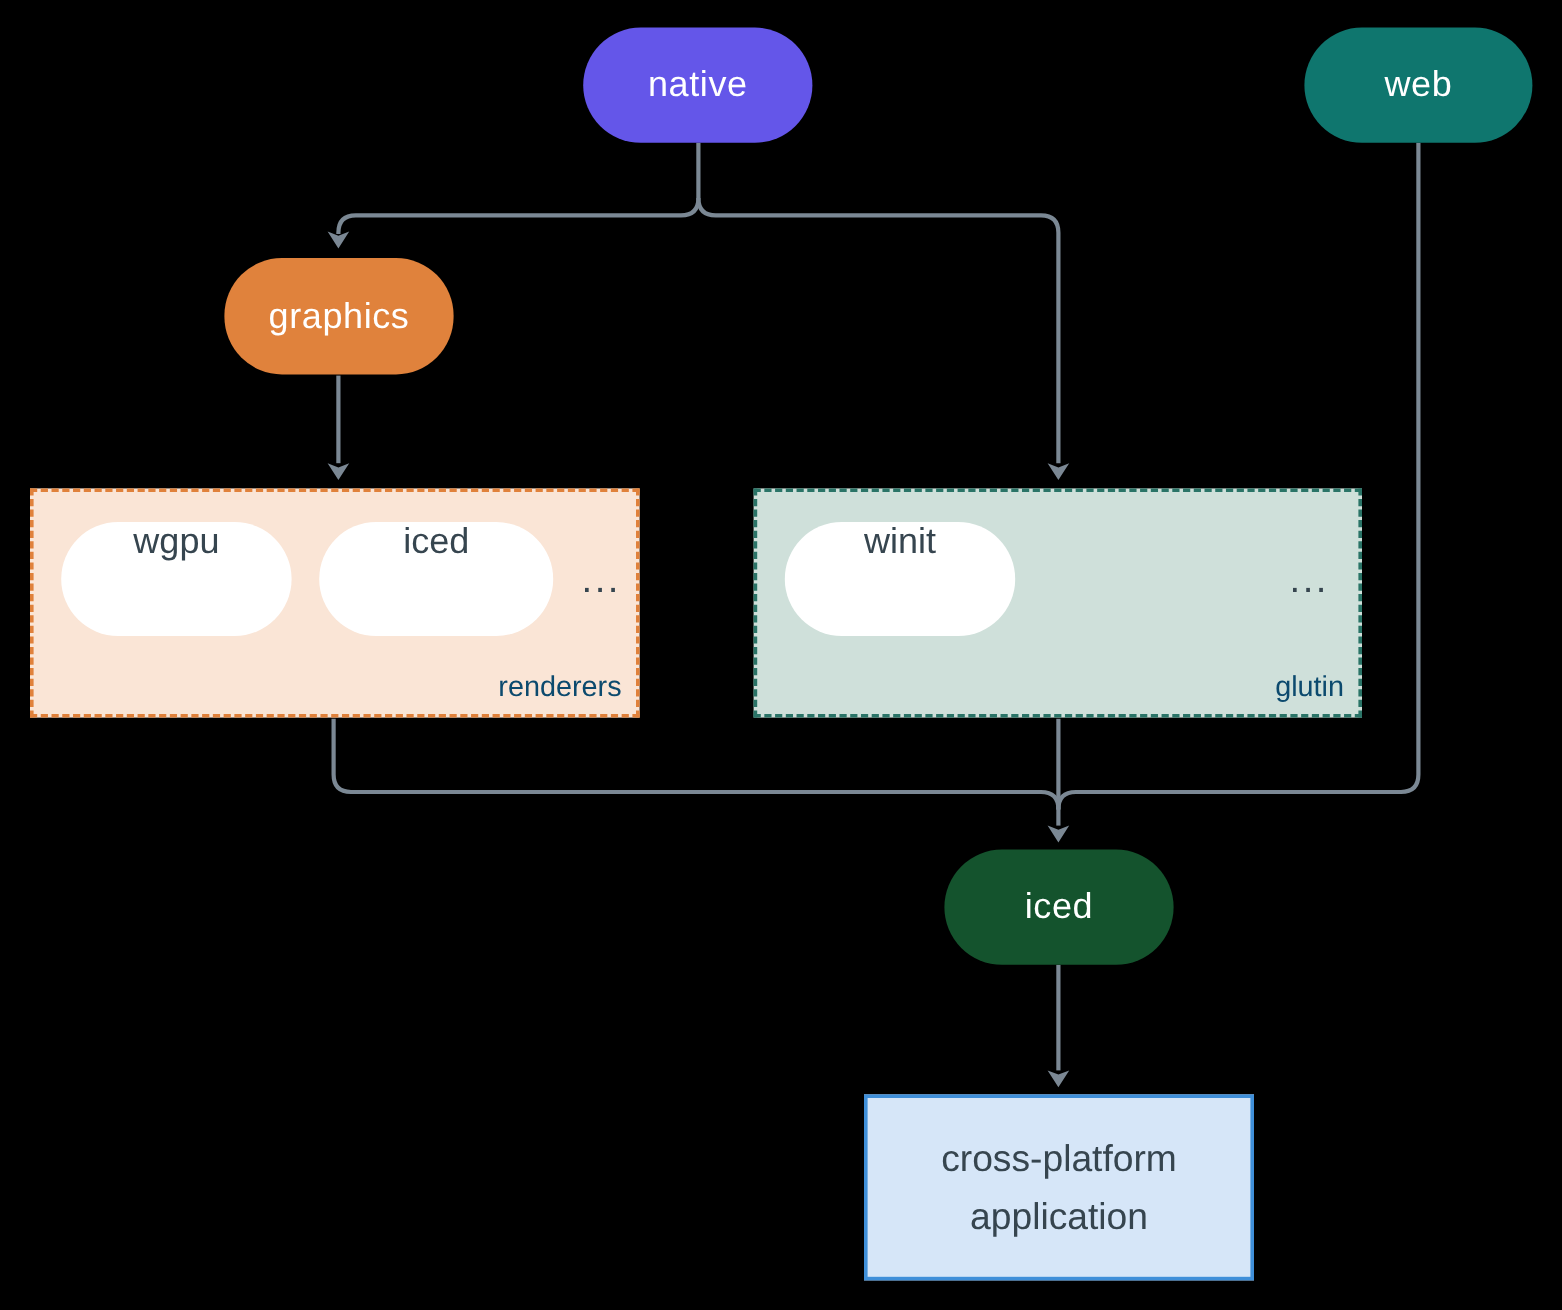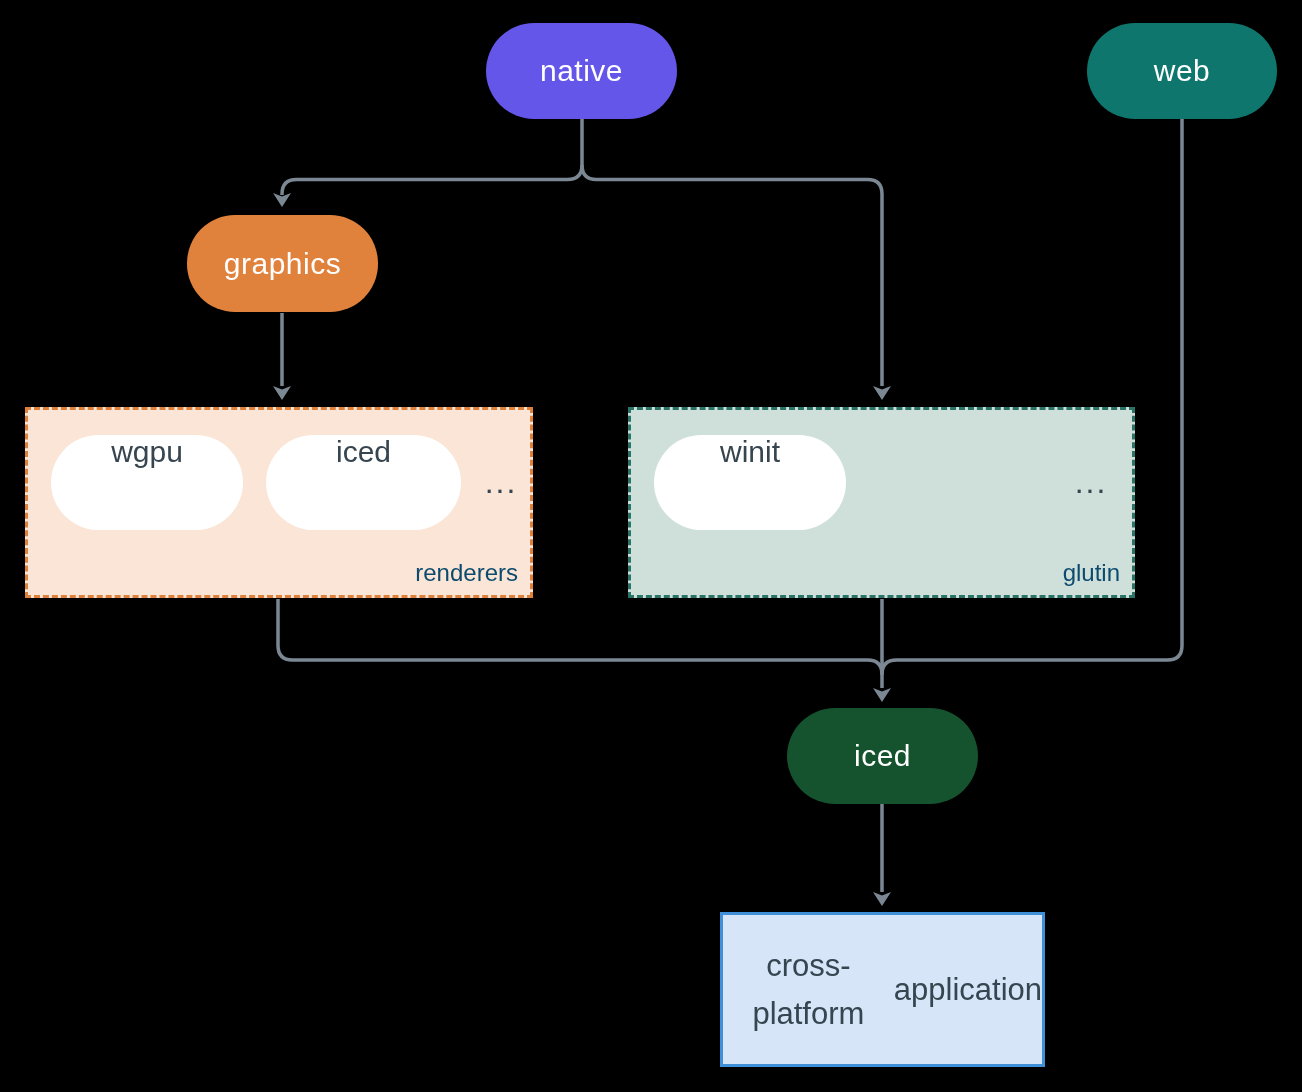--- a/index.html
+++ b/index.html
@@ -37,21 +37,21 @@
     display:flex;align-items:center;justify-content:center;
     color:#36454F;font-size:32px;letter-spacing:2px;
   }
   .group-shells .ellipsis{left:430px;}
   .group-label{
     position:absolute;right:12px;bottom:8px;color:#0c4a6e;font-size:24px;
   }
   .app-box{
     position:absolute;left:720px;top:912px;width:325px;height:155px;
     box-sizing:border-box;background:#D6E6F8;border:3px solid #3F8FD9;
-    display:flex;flex-direction:row;align-items:center;justify-content:center;
+    display:flex;flex-direction:column;align-items:center;justify-content:center;
     color:#36454F;font-size:31px;line-height:48px;text-align:center;
   }
 </style>
 </head>
 <body>
 
 <div class="canvas">
 
   <svg class="edges" viewBox="0 0 1302 1092" xmlns="http://www.w3.org/2000/svg">
     <g stroke="#7B8894" stroke-width="3.5" fill="none">

